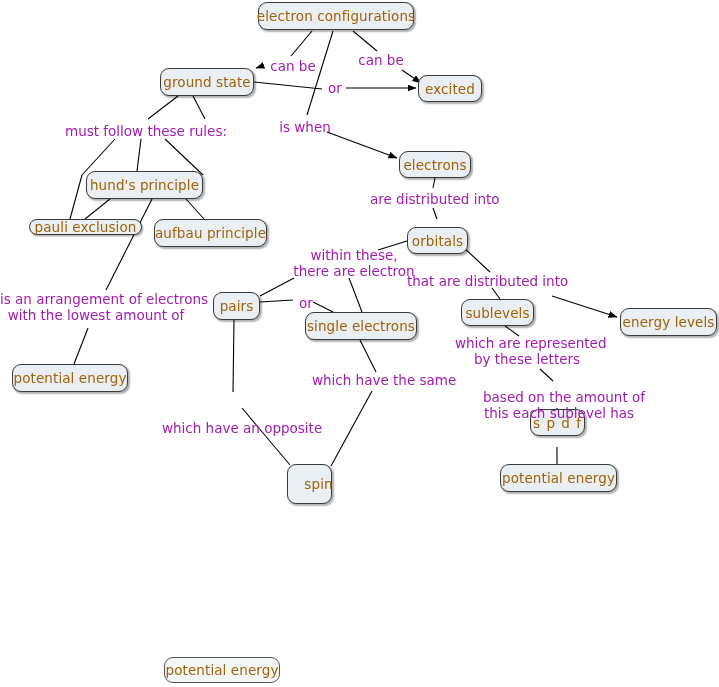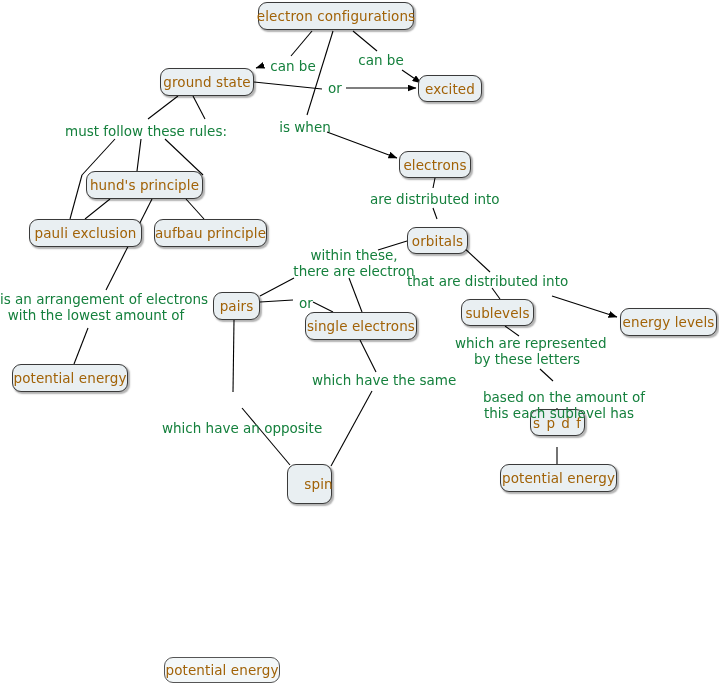--- a/index.html
+++ b/index.html
@@ -40,21 +40,21 @@
     letter-spacing: 0.1px;
   }
   .node.plain {
     border: 1px solid #555555;
     box-shadow: none;
     background: #f3f7f8;
   }
   .link-label {
     position: absolute;
     font-size: 13.5px;
-    color: #15803d;
+    color: #a21caf;
     white-space: pre;
     text-align: center;
     line-height: 1.22;
     background: transparent;
   }
 </style>
 </head>
 <body>
 
 <div id="canvas">
@@ -127,21 +127,21 @@
   </svg>
 
   <div class="node" style="left:258px; top:2px; width:156px; height:28px;">electron configurations</div>
 
   <div class="node" style="left:160px; top:68px; width:94px; height:28px;">ground state</div>
 
   <div class="node" style="left:418px; top:75px; width:64px; height:27px;">excited</div>
 
   <div class="node" style="left:86px; top:171px; width:117px; height:28px;">hund's principle</div>
 
-  <div class="node" style="left:29px; top:219px; width:113px; height:28px;">pauli exclusion</div>
+  <div class="node" style="left:29px; top:219px; width:113px; height:16px;">pauli exclusion</div>
 
   <div class="node" style="left:154px; top:219px; width:113px; height:28px;">aufbau principle</div>
 
   <div class="node" style="left:12px; top:364px; width:116px; height:28px;">potential energy</div>
 
   <div class="node" style="left:399px; top:151px; width:72px; height:27px;">electrons</div>
 
   <div class="node" style="left:407px; top:227px; width:61px; height:27px;">orbitals</div>
 
   <div class="node" style="left:213px; top:292px; width:47px; height:28px;">pairs</div>

